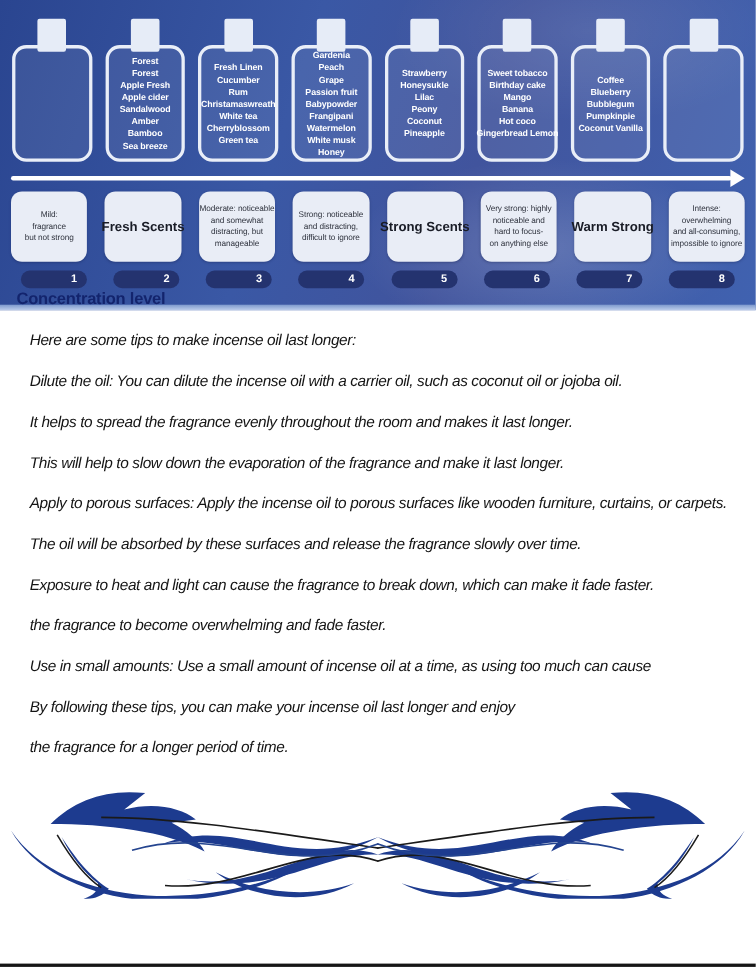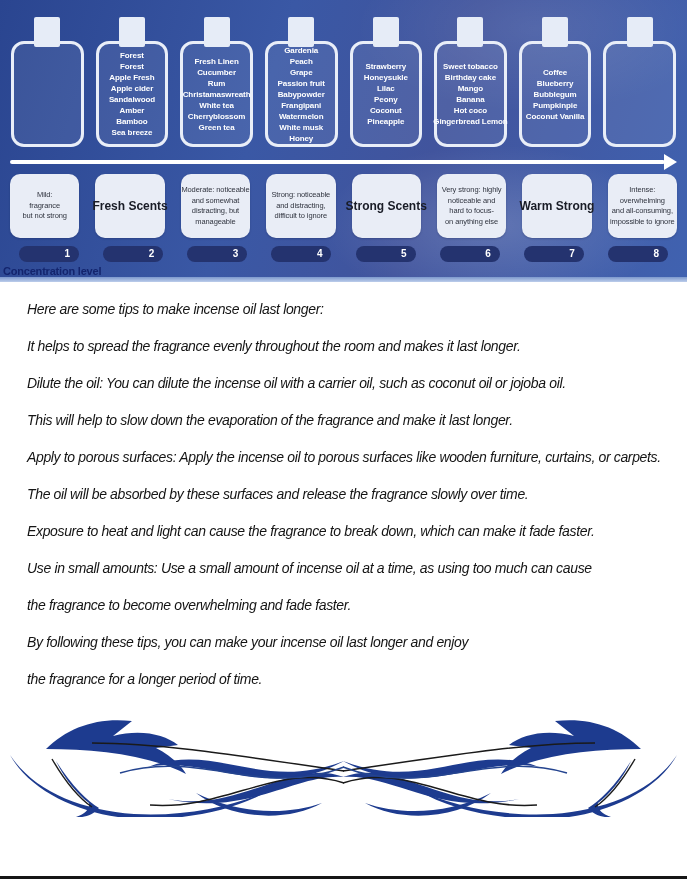--- a/index.html
+++ b/index.html
@@ -37,21 +37,21 @@
     display:flex;flex-direction:column;align-items:center;justify-content:center;text-align:center;
     box-shadow:0 1px 2px rgba(10,20,60,0.25);}
   .lvl-line{font-size:7.5px;line-height:10.5px;color:#30343f;letter-spacing:-0.1px;white-space:nowrap;}
   .level-card.big .lvl-line{font-size:12px;line-height:14px;font-weight:700;color:#191c26;letter-spacing:0;}
 
   .pills{display:flex;gap:6px;padding:8px 10px 0;}
   .pill-wrap{flex:1;display:flex;justify-content:center;}
   .pill{width:60px;height:16px;background:var(--pill-navy);border-radius:8px;color:#fff;
     font-size:10px;font-weight:700;text-align:right;padding-right:9px;line-height:16px;}
 
-  .axis-label{margin-top:2px;padding-left:3px;font-size:11px;line-height:15px;font-weight:700;color:var(--axis-navy);letter-spacing:-0.2px;position:relative;z-index:2;}
+  .axis-label{margin-top:2px;padding-left:15px;font-size:15px;line-height:15px;font-weight:700;color:var(--axis-navy);letter-spacing:-0.2px;position:relative;z-index:2;}
   .panel-strip{position:absolute;left:0;right:0;bottom:0;height:5px;background:linear-gradient(#7d99cd,#bccdeb);}
 
   
   .tips{padding:18px 0 0 27px;}
   .tips p{margin:0 0 19px;font-size:14px;line-height:18px;letter-spacing:-0.35px;color:#141414;white-space:nowrap;font-style:italic;}
 
   
   .flourish{display:block;width:687px;height:110px;}
   .bottom-line{position:absolute;left:0;right:0;bottom:0;height:3px;background:#161616;}
 </style>
@@ -213,28 +213,28 @@
           <div class="pill">8</div>
         </div>
       </div>
 
     <div class="axis-label">Concentration level</div>
     <div class="panel-strip"></div>
   </div>
 
   <div class="tips" id="tips">
       <p>Here are some tips to make incense oil last longer:</p>
+      <p>Dilute the oil: You can dilute the incense oil with a carrier oil, such as coconut oil or jojoba oil.</p>
       <p>It helps to spread the fragrance evenly throughout the room and makes it last longer.</p>
-      <p>Dilute the oil: You can dilute the incense oil with a carrier oil, such as coconut oil or jojoba oil.</p>
       <p>This will help to slow down the evaporation of the fragrance and make it last longer.</p>
       <p>Apply to porous surfaces: Apply the incense oil to porous surfaces like wooden furniture, curtains, or carpets.</p>
       <p>The oil will be absorbed by these surfaces and release the fragrance slowly over time.</p>
       <p>Exposure to heat and light can cause the fragrance to break down, which can make it fade faster.</p>
+      <p>the fragrance to become overwhelming and fade faster.</p>
       <p>Use in small amounts: Use a small amount of incense oil at a time, as using too much can cause</p>
-      <p>the fragrance to become overwhelming and fade faster.</p>
       <p>By following these tips, you can make your incense oil last longer and enjoy</p>
       <p>the fragrance for a longer period of time.</p>
     </div>
 
   <svg class="flourish" viewBox="0 0 687 110" aria-hidden="true">
     <g id="fl-half">
 
       <path d="M 46,42 C 68,20 98,10 132,14 L 113,29 C 140,22 164,27 178,38 L 156,41 C 170,48 181,58 186,67 C 150,48 96,42 46,42 Z" fill="#1d3b8f"></path>
 
       <path d="M 10,48 C 34,84 80,103 134,107 C 188,110 236,98 270,83 C 233,105 178,115 126,111 C 78,106 30,84 10,48 Z" fill="#1d3b8f"></path>

